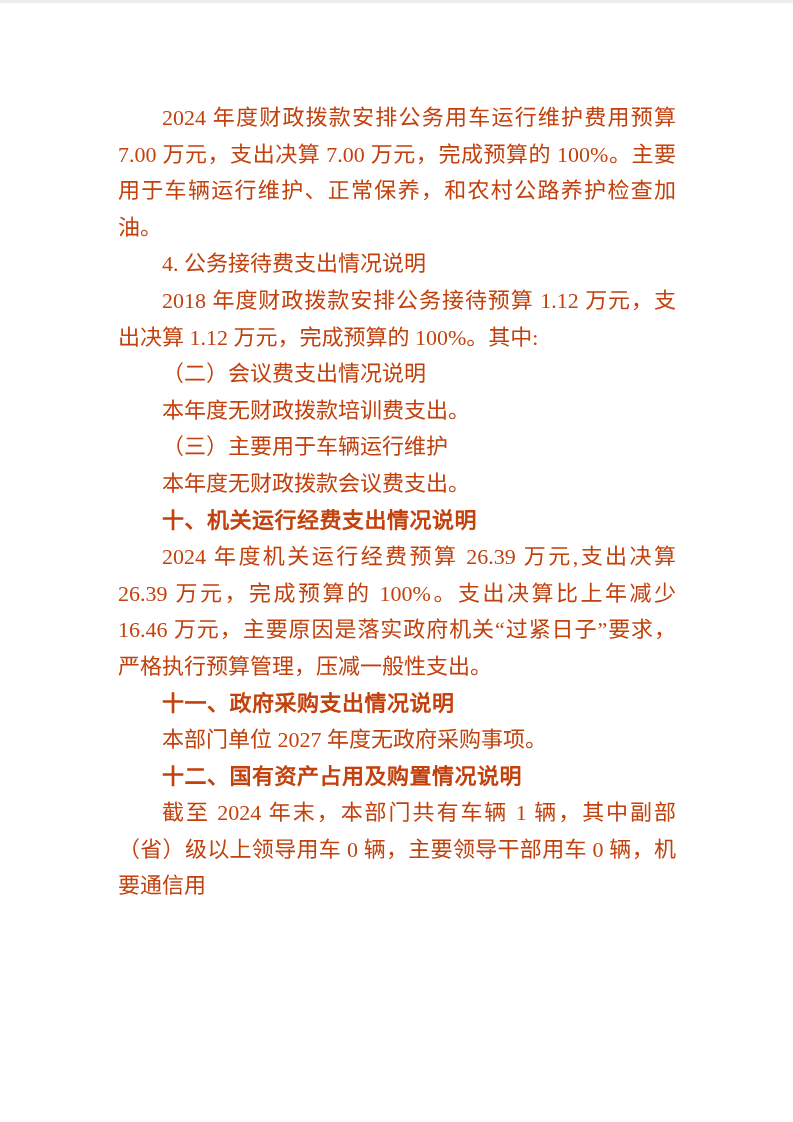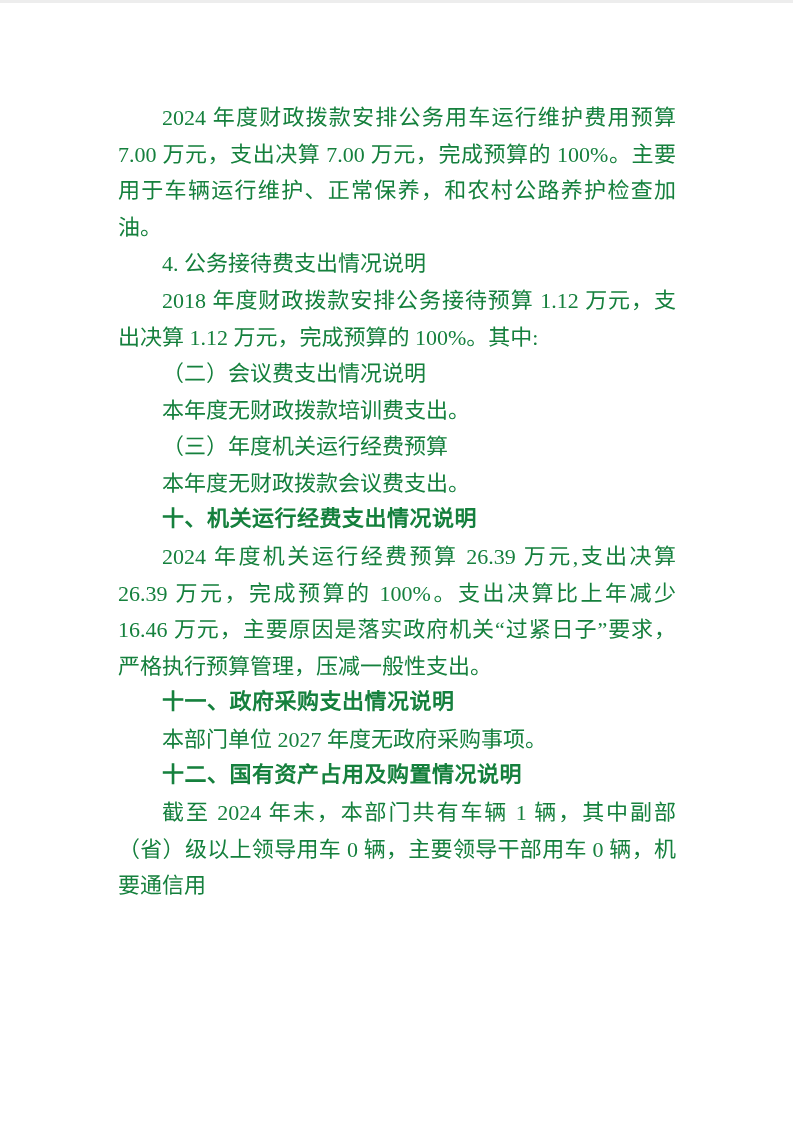--- a/index.html
+++ b/index.html
@@ -6,21 +6,21 @@
     margin: 0;
     padding: 0;
     background: #ffffff;
   }
   .page {
     position: relative;
     width: 793px;
     height: 906px;
     background: #ffffff;
     overflow: hidden;
-    color: #15803d;
+    color: #c2410c;
   }
   .page-top-edge {
     position: absolute;
     top: 0; left: 0;
     width: 100%;
     height: 3px;
     background: #ededed;
   }
   .doc-body {
     position: absolute;
@@ -31,21 +31,21 @@
     font-size: 22px;
     line-height: 36.6px;
     text-align: justify;
   }
   .doc-body p {
     margin: 0;
     padding: 0;
     text-indent: 2em;
   }
   .doc-body p.heading {
-    font-family: Liberation Mono, monospace;
+    font-family: Liberation Sans, sans-serif;
     font-weight: bold;
     letter-spacing: 0.5px;
   }
   .doc-body b.bold-lead {
     font-weight: bold;
     letter-spacing: 0.5px;
   }
 </style>
 </head>
 <body>
@@ -58,21 +58,21 @@
 
     <p>4. 公务接待费支出情况说明</p>
 
     <p>2018 年度财政拨款安排公务接待预算 1.12 万元，支出决算 1.12 万元，完成预算的 100%。其中:</p>
 
 
     <p>（二）会议费支出情况说明</p>
 
     <p>本年度无财政拨款培训费支出。</p>
 
-    <p>（三）年度机关运行经费预算</p>
+    <p>（三）主要用于车辆运行维护</p>
 
     <p>本年度无财政拨款会议费支出。</p>
 
     <p class="heading">十、机关运行经费支出情况说明</p>
 
     <p>2024 年度机关运行经费预算 26.39 万元,支出决算 26.39 万元，完成预算的 100%。支出决算比上年减少 16.46 万元，主要原因是落实政府机关“过紧日子”要求，严格执行预算管理，压减一般性支出。</p>
 
     <p class="heading">十一、政府采购支出情况说明</p>
 
     <p>本部门单位 2027 年度无政府采购事项。</p>

